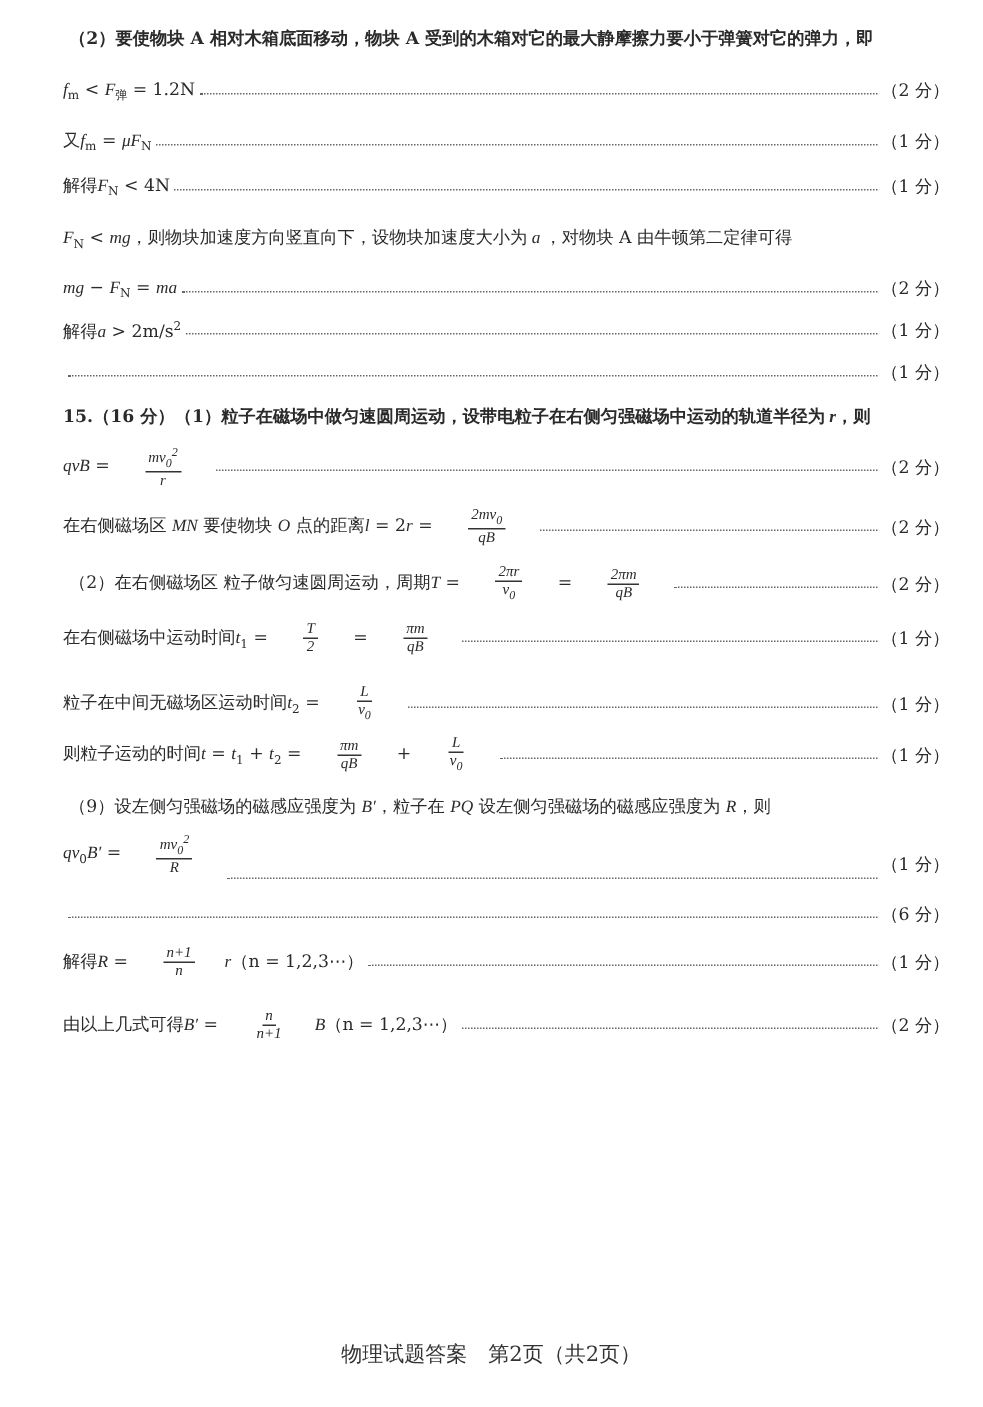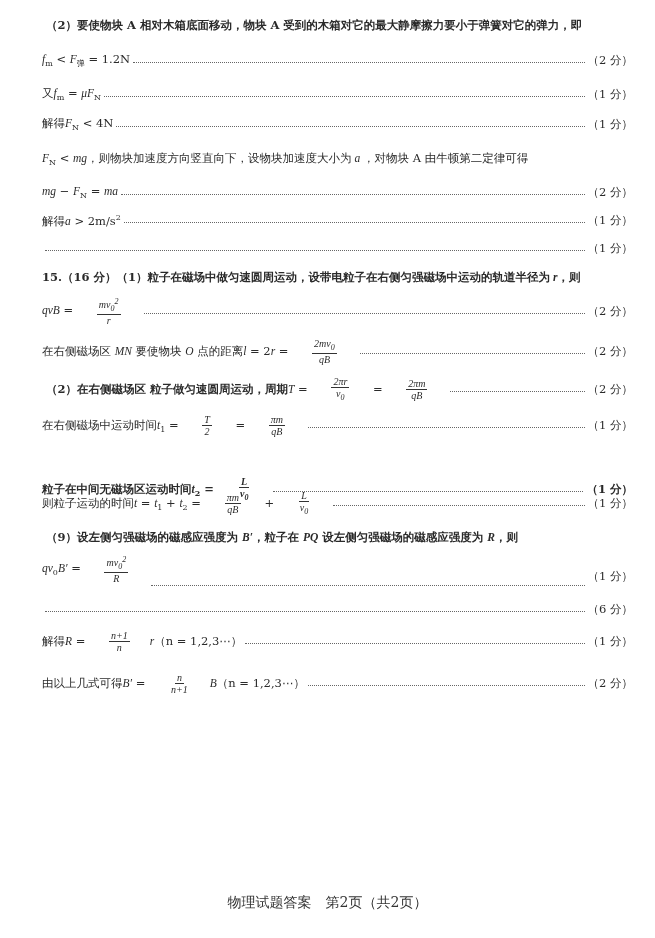--- a/index.html
+++ b/index.html
@@ -3,21 +3,21 @@
 <meta charset="utf-8">
 <style>
   html, body { margin:0; padding:0; background:#ffffff; }
   body { width:655px; height:938px; position:relative; overflow:hidden;
          font-family:"DejaVu Serif", "Liberation Serif", serif; color:#2a2a2a; font-size:11.5px; }
   .line { position:absolute; left:42px; right:22px; display:flex; align-items:center; white-space:nowrap; }
   .line .txt { flex:0 0 auto; }
   .line .dots { flex:1 1 auto; border-bottom:1px dotted #666; margin:0 3px; height:0; transform:translateY(2px); }
   .line .score { flex:0 0 auto; }
   .plain { position:absolute; left:42px; right:22px; white-space:nowrap; }
-  .indent { padding-left:4px;font-weight:bold; }
+  .indent { padding-left:4px; }
   i.v { font-family:"Liberation Serif", serif; font-style:italic; }
   sub, sup { font-size:8px; }
   .frac { display:inline-flex; flex-direction:column; align-items:center; vertical-align:middle; font-size:10px; line-height:11px; margin:0 20px; font-family:"Liberation Serif", serif; font-style:italic; }
   .frac .num { border-bottom:1px solid #333; padding:0 2px; }
   .frac .den { padding:0 2px; }
   .footer { position:absolute; left:0; right:0; top:894px; text-align:center; font-size:14px; color:#333; }
   .bold { font-weight:bold; }
 </style>
 </head>
 <body>
@@ -102,21 +102,21 @@
         <span class="num">T</span>
         <span class="den">2</span>
       </span> = <span class="frac">
         <span class="num">πm</span>
         <span class="den">qB</span>
       </span></span>
   <span class="dots"></span>
   <span class="score">（1 分）</span>
 </div>
 
-<div class="line" style="top:476px;font-weight:bold;">
+<div class="line" style="top:456px;">
   <span class="txt"><span>粒子在中间无磁场区运动时间</span><i class="v">t</i><sub>2</sub> = <span class="frac">
         <span class="num">L</span>
         <span class="den">v<sub>0</sub></span>
       </span></span>
   <span class="dots"></span>
   <span class="score">（1 分）</span>
 </div>
 
 <div class="line" style="top:490px;">
   <span class="txt"><span>则粒子运动的时间</span><i class="v">t</i> = <i class="v">t</i><sub>1</sub> + <i class="v">t</i><sub>2</sub> = <span class="frac">

